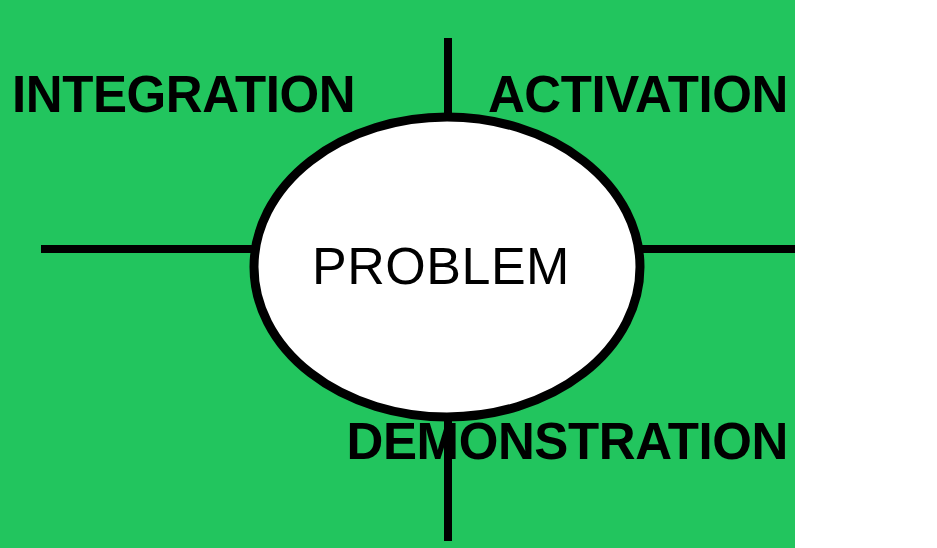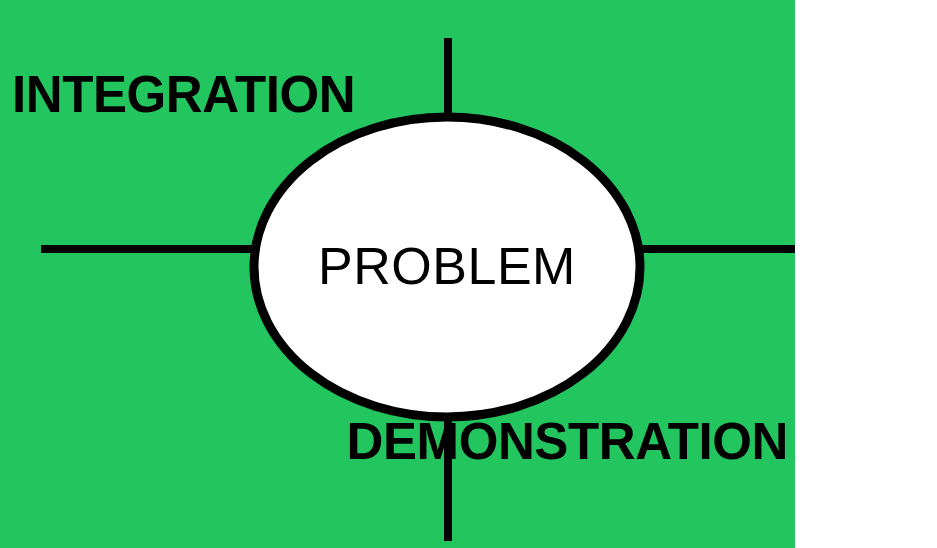--- a/index.html
+++ b/index.html
@@ -49,21 +49,21 @@
     left: 15px;
     top: 416px;
   }
   #label-demonstration {
     right: 7px;
     top: 416px;
     text-align: left;
   }
   #center-label {
     position: absolute;
-    left: 249px;
+    left: 243px;
     top: 240px;
     width: 396px;
     text-align: center;
     font-family: "Liberation Sans", sans-serif;
     font-weight: normal;
     font-size: 52px;
     line-height: 1;
     letter-spacing: 0.5px;
     color: #000000;
     white-space: nowrap;
@@ -79,19 +79,20 @@
     <line x1="41" y1="249" x2="256" y2="249" stroke="#000000" stroke-width="8"></line>
     <line x1="638" y1="249" x2="888" y2="249" stroke="#000000" stroke-width="8"></line>
     <line x1="448" y1="38" x2="448" y2="120" stroke="#000000" stroke-width="8"></line>
     <line x1="448" y1="415" x2="448" y2="541" stroke="#000000" stroke-width="8"></line>
 
     <ellipse cx="447" cy="267" rx="193" ry="150" fill="#ffffff" stroke="#000000" stroke-width="9"></ellipse>
   </svg>
 
   <div class="quad-label" id="label-integration">INTEGRATION</div>
 
+  <div class="quad-label" id="label-activation">ACTIVATION</div>
 
 
   <div class="quad-label" id="label-demonstration">DEMONSTRATION</div>
 
   <div id="center-label">PROBLEM</div>
 
 </div>
 
 </body></html>

